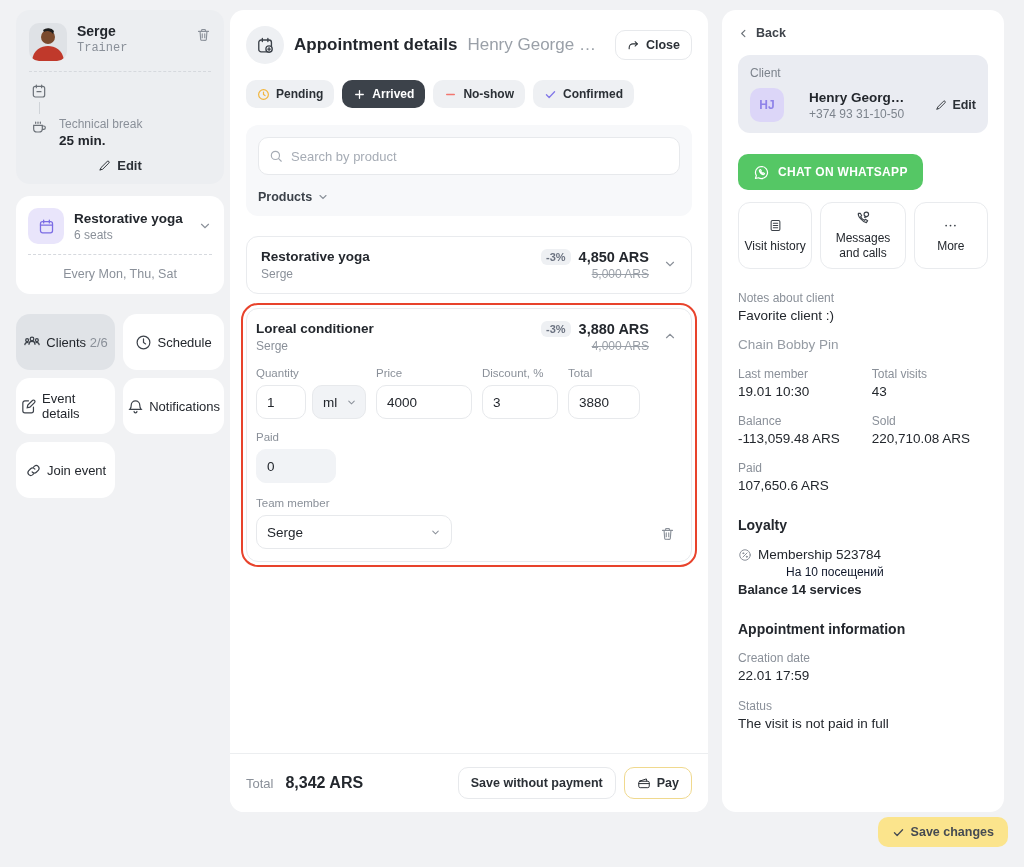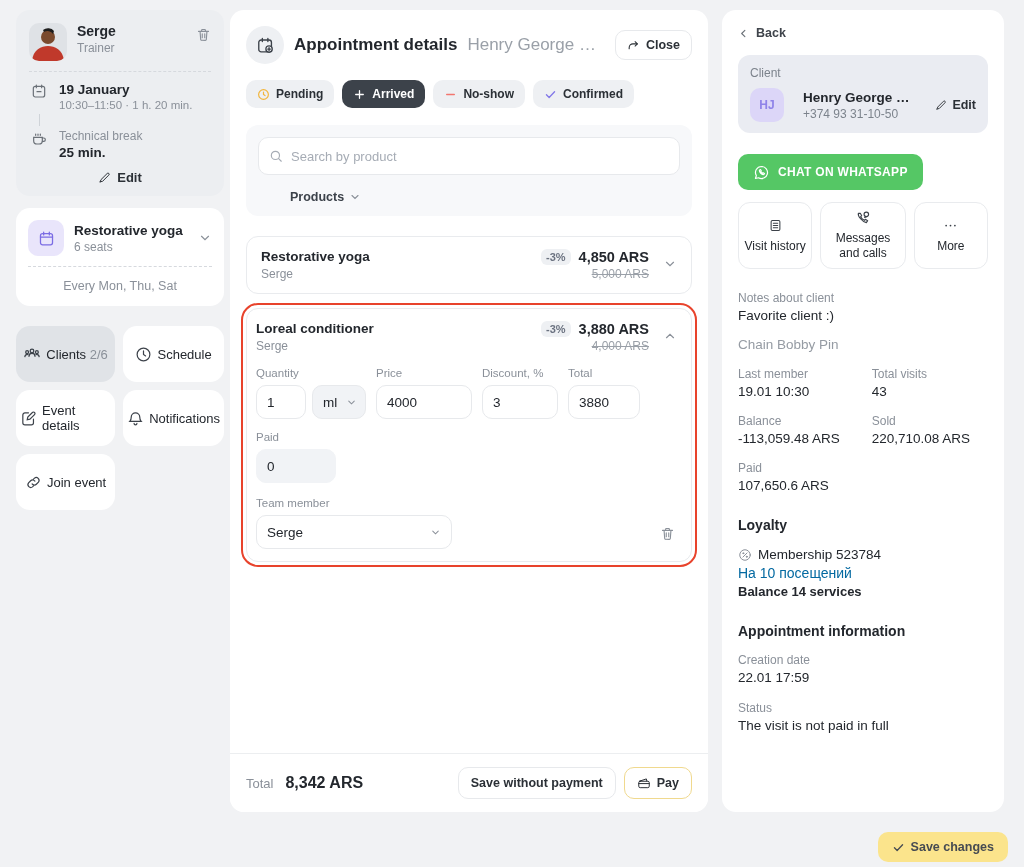--- a/index.html
+++ b/index.html
@@ -12,21 +12,21 @@
     overflow:hidden;
   }
   .panel { background:#fff; border-radius:14px; }
 
   
   .left-col { position:absolute; left:16px; top:10px; width:208px; }
   .trainer-card { background:#eceef1; border-radius:14px; padding:13px 13px 11px; }
   .tc-head { display:flex; gap:10px; align-items:flex-start; }
   .avatar-photo { width:38px; height:38px; border-radius:10px; overflow:hidden; flex:0 0 auto; }
   .tc-name { font-size:14px; font-weight:700; color:#23272d; }
-  .tc-role { font-size:12px; color:#8a9099; margin-top:2px; }
+  .tc-role { font-size:12px; color:#8a9099; margin-top:2px;font-family:Liberation Mono, monospace; }
   .tc-trash { margin-left:auto; color:#8a9099; cursor:pointer; padding-top:4px; }
   .dash-div { border-top:1px dashed #d6d9de; margin:10px 0; }
   .tl-row { display:flex; gap:10px; align-items:flex-start; }
   .tl-ico { width:20px; color:#6b7178; flex:0 0 auto; display:flex; justify-content:center; padding-top:1px; }
   .tl-title { font-size:13.5px; font-weight:700; }
   .tl-sub { font-size:11.5px; color:#8a9099; margin-top:2px; }
   .tl-muted { font-size:12px; color:#8a9099; }
   .tl-strong { font-size:13.5px; font-weight:700; margin-top:2px; }
   .tl-connector { border-left:1px solid #cfd3d8; height:12px; margin:3px 0 3px 10px; }
   .edit-btn { display:flex; justify-content:center; align-items:center; gap:6px; font-size:13px; font-weight:700; margin-top:10px; cursor:pointer; color:#2b3036; }
@@ -54,21 +54,21 @@
   .mp-client { font-size:17px; color:#9aa0a8; white-space:nowrap; overflow:hidden; text-overflow:ellipsis; max-width:150px; }
   .close-btn { margin-left:auto; display:flex; align-items:center; gap:6px; border:1px solid #e7e9ec; border-radius:10px; padding:7px 11px; font-size:12.5px; font-weight:700; cursor:pointer; background:#fff; color:#2b3036; flex:0 0 auto; }
   .chips { display:flex; gap:8px; padding:16px 16px 0; }
   .chip { display:flex; align-items:center; gap:6px; background:#eef0f3; border-radius:10px; padding:7px 11px; font-size:12px; font-weight:700; color:#2b3036; cursor:pointer; }
   .chip.active { background:#3c424a; color:#fff; }
   .search-block { margin:17px 16px 0; background:#f7f8fa; border-radius:12px; padding:12px; }
   .search-wrap { position:relative; }
   .search-wrap .s-ico { position:absolute; left:11px; top:50%; transform:translateY(-50%); color:#a6acb5; }
   .search-input { width:100%; height:38px; border:1px solid #e7e9ec; border-radius:10px; padding:0 12px 0 32px; font-size:13px; font-family:inherit; color:#23272d; background:#fff; outline:none; }
   .search-input::placeholder { color:#a6acb5; }
-  .filter-row { display:flex; align-items:center; gap:5px; margin-top:15px; font-size:12.5px; font-weight:700; color:#3c424a; cursor:pointer;margin-left:32px; }
+  .filter-row { display:flex; align-items:center; gap:5px; margin-top:15px; font-size:12.5px; font-weight:700; color:#3c424a; cursor:pointer; }
   .filter-row .f-chev { color:#8a9099; }
 
   .product-list { margin:20px 16px 0; }
   .prod-card { border:1px solid #e9ebee; border-radius:12px; padding:12px 14px; }
   .prod-card + .prod-card { margin-top:14px; }
   .prod-card.highlight { outline:2px solid #e8432c; outline-offset:3px;padding-left:9px; }
   .prod-head { display:flex; align-items:flex-start; }
   .prod-name { font-size:13.5px; font-weight:600; }
   .prod-staff { font-size:12px; color:#8a9099; margin-top:3px; }
   .prod-price-block { margin-left:auto; display:flex; flex-direction:column; align-items:flex-end; gap:2px; }
@@ -99,42 +99,42 @@
   .total-value { font-size:16px; font-weight:700; }
   .foot-actions { margin-left:auto; display:flex; gap:8px; }
   .btn-plain { border:1px solid #e7e9ec; border-radius:10px; background:#fff; padding:8px 12px; font-size:12.5px; font-weight:700; cursor:pointer; color:#2b3036; font-family:inherit; }
   .btn-pay { border:1px solid #f0d98e; border-radius:10px; background:#fff; padding:8px 12px; font-size:12.5px; font-weight:700; cursor:pointer; color:#2b3036; display:flex; align-items:center; gap:6px; font-family:inherit; }
 
   
   .right-panel { position:absolute; left:722px; top:10px; width:282px; height:802px; background:#fff; border-radius:14px; padding:16px; }
   .back-row { display:flex; align-items:center; gap:7px; font-size:12.5px; font-weight:700; color:#3f444b; cursor:pointer; }
   .client-card { margin-top:15px; background:#eaecf2; border-radius:12px; padding:11px 12px; }
   .cc-label { font-size:12px; color:#7c838c; }
-  .cc-row { display:flex; align-items:center; gap:19px; margin-top:8px; }
+  .cc-row { display:flex; align-items:center; gap:25px; margin-top:8px; }
   .cc-avatar { width:34px; height:34px; border-radius:10px; background:#dcd6f8; color:#8f83e8; font-size:12px; font-weight:700; display:flex; align-items:center; justify-content:center; flex:0 0 auto; }
   .cc-info { flex:1; min-width:0; }
   .cc-name { font-size:13.5px; font-weight:600; white-space:nowrap; overflow:hidden; text-overflow:ellipsis; }
   .cc-phone { font-size:12px; color:#7c838c; margin-top:2px; }
   .cc-edit { display:flex; align-items:center; gap:5px; font-size:12.5px; font-weight:700; cursor:pointer; color:#2b3036; flex:0 0 auto; }
   .wa-btn { margin-top:21px; display:inline-flex; align-items:center; gap:8px; background:#55c765; color:#fff; border:none; border-radius:10px; height:36px; padding:0 15px; font-size:12px; font-weight:700; letter-spacing:.3px; cursor:pointer; font-family:inherit; }
   .actions-row { display:grid; grid-template-columns:1fr 1.15fr 1fr; gap:8px; margin-top:12px; }
   .action-btn { border:1px solid #e9ebee; border-radius:12px; min-height:60px; display:flex; flex-direction:column; align-items:center; justify-content:center; gap:5px; cursor:pointer; background:#fff; padding:7px 3px; }
   .action-btn .ab-ico { color:#3c424a; height:16px; display:flex; align-items:center; }
   .action-label { font-size:12px; color:#23272d; text-align:center; line-height:1.25; }
   .rs-label { font-size:12px; color:#8a9099; }
   .rs-value { font-size:13.5px; color:#23272d; margin-top:3px; }
   .rs-heading { font-size:14px; font-weight:700; color:#23272d; }
   .chain-name { font-size:13.5px; color:#959ba3; }
   .stats-grid { display:grid; grid-template-columns:1.15fr 1fr; row-gap:15px; margin-top:15px; }
   .mt22 { margin-top:22px; } .mt24 { margin-top:24px; } .mt14 { margin-top:14px; } .mt16 { margin-top:16px; }
   .loy-row { display:flex; align-items:center; gap:6px; font-size:13.5px; color:#23272d; }
-  .loy-note { font-size:14px; color:#0369a1; margin-top:3px; }
+  .loy-note { font-size:12px; color:#0f172a; margin-top:3px;margin-left:48px; }
   .loy-balance { font-size:13px; color:#23272d; font-weight:600; margin-top:3px; }
 
-  .save-changes { position:absolute; right:16px; bottom:5px; background:#fbe48c; border:none; border-radius:10px; padding:8px 14px; font-size:12.5px; font-weight:700; color:#464b52; display:flex; align-items:center; gap:6px; cursor:pointer; font-family:inherit; }
+  .save-changes { position:absolute; right:16px; bottom:20px; background:#fbe48c; border:none; border-radius:10px; padding:8px 14px; font-size:12.5px; font-weight:700; color:#464b52; display:flex; align-items:center; gap:6px; cursor:pointer; font-family:inherit; }
 
   svg { display:block; }
 </style>
 </head>
 <body>
 
 <div class="left-col">
 
   <div class="trainer-card">
     <div class="tc-head">
@@ -157,24 +157,20 @@
       </span>
     </div>
     <div class="dash-div"></div>
     <div class="tl-row">
       <span class="tl-ico">
         <svg width="16" height="16" viewBox="0 0 24 24" fill="none" stroke="currentColor" stroke-width="1.8" stroke-linecap="round">
             <rect x="3.5" y="5" width="17" height="16" rx="3"></rect>
             <path d="M8 3v4M16 3v4M9 13h6"></path>
           </svg>
       </span>
-      <div>
-        <div class="tl-title">19 January</div>
-        <div class="tl-sub">10:30–11:50 · 1 h. 20 min.</div>
-      </div>
     </div>
     <div class="tl-connector"></div>
     <div class="tl-row">
       <span class="tl-ico">
         <svg width="16" height="16" viewBox="0 0 24 24" fill="none" stroke="currentColor" stroke-width="1.8" stroke-linecap="round">
             <path d="M4 11h13v5a5 5 0 0 1-5 5H9a5 5 0 0 1-5-5Z"></path>
             <path d="M17 12h2a2.5 2.5 0 0 1 0 5h-2M7 8V6M10.5 8V6M14 8V6"></path>
           </svg>
       </span>
       <div>

